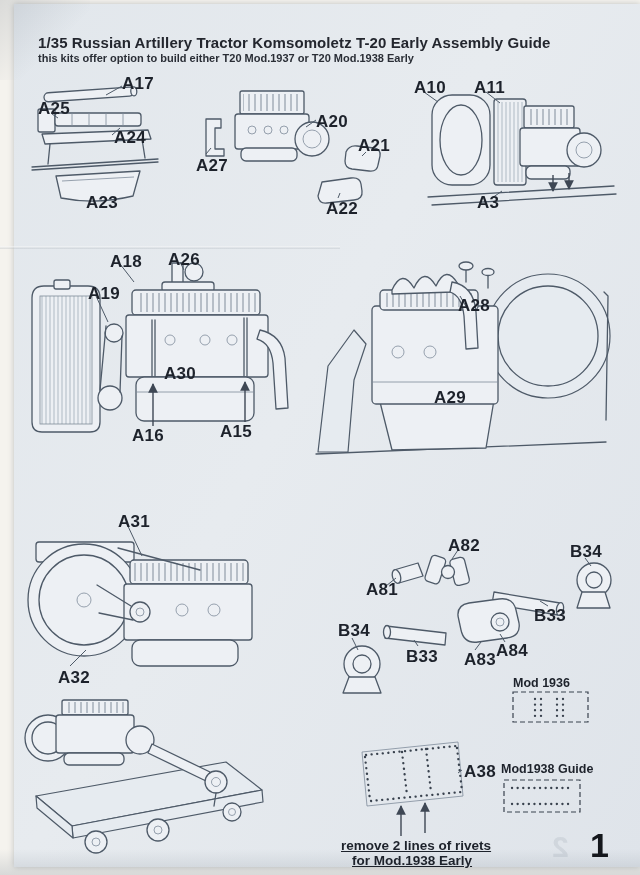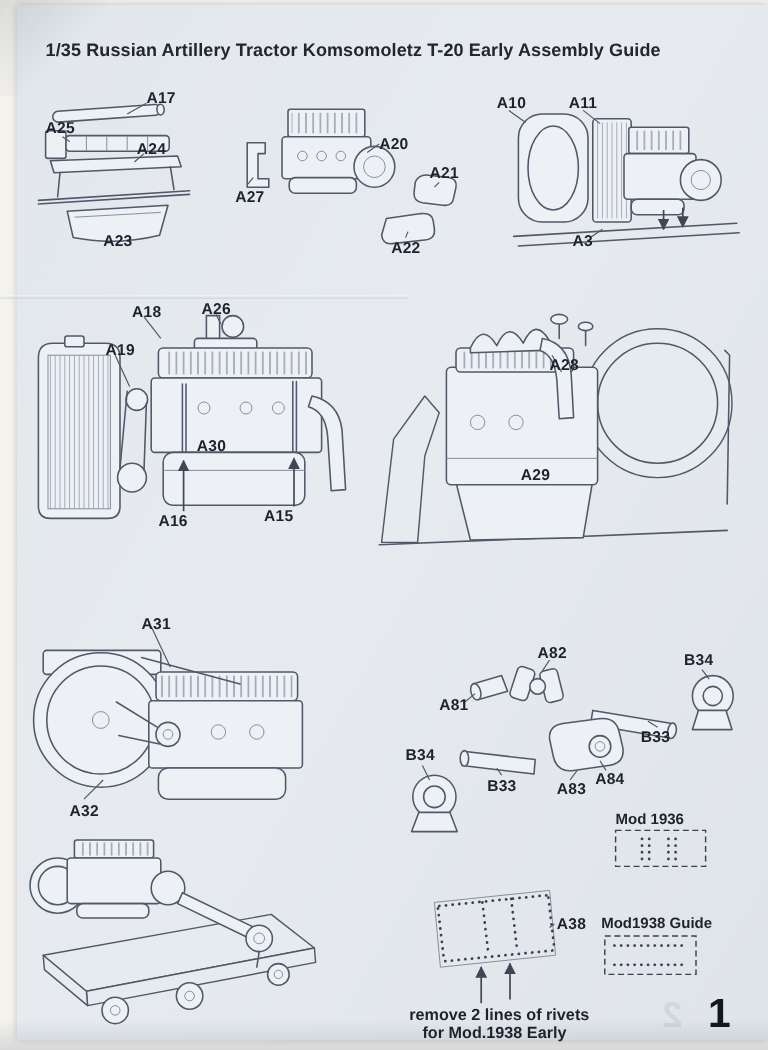--- a/index.html
+++ b/index.html
@@ -19,23 +19,23 @@
   .fl{fill:#edf0f4;stroke:#4e5a68;stroke-width:1.3;stroke-linejoin:round}
   .fl2{fill:#e6ebf0;stroke:#4e5a68;stroke-width:1.2;stroke-linejoin:round}
   .thin{fill:none;stroke:#7f8c9a;stroke-width:.8}
   .dash{fill:none;stroke:#39424e;stroke-width:1.2;stroke-dasharray:5 3}
   .dots{fill:none;stroke:#39424e;stroke-width:2.3;stroke-dasharray:0.1 5.5;stroke-linecap:round}
   .ldr{fill:none;stroke:#4e5a68;stroke-width:1}
   .arr{fill:none;stroke:#3e4754;stroke-width:1.4}
   .txt{position:absolute;color:#1d222b;white-space:nowrap;}
   .title{left:38px;top:34px;font-size:15px;font-weight:bold;color:#23262e;letter-spacing:.1px;}
   .subtitle{left:38px;top:52px;font-size:11px;font-weight:bold;color:#2a2e36;}
-  .pl{font-weight:bold;font-size:13px;letter-spacing:.2px;}
+  .pl{font-weight:bold;font-size:17px;letter-spacing:.2px;}
   .mod{font-weight:bold;font-size:12.5px;}
-  .note{font-weight:bold;font-size:13.5px;}
+  .note{font-weight:bold;font-size:13.5px;text-decoration:underline;}
   .pageno{font-weight:bold;font-size:34px;color:#14171c;}
   .bleed{position:absolute;left:552px;top:830px;font-weight:bold;font-size:30px;
          color:#4a5a6a;opacity:.10;transform:scaleX(-1);}
 </style>
 </head>
 <body>
 
 <div id="page">
   <div id="paper"></div>
   <div class="crease-tl"></div>
@@ -247,24 +247,25 @@
       <path class="ldr" d="M462 770 L458 773"></path>
       <rect class="dash" x="504" y="780" width="76" height="32"></rect>
       <path class="dots" d="M512 788 H572"></path>
       <path class="dots" d="M512 804 H572"></path>
       <line class="arr" x1="401" y1="836" x2="401" y2="806" marker-end="url(#arrow)"></line>
       <line class="arr" x1="425" y1="833" x2="425" y2="803" marker-end="url(#arrow)"></line>
     </g>
   </svg>
 
   <div class="txt title">1/35 Russian Artillery Tractor Komsomoletz T-20 Early Assembly Guide</div>
+  <div class="txt subtitle">this kits offer option to build either T20 Mod.1937 or  T20 Mod.1938 Early</div>
 
   <div class="txt pl" style="left:122px;top:74px">A17</div>
   <div class="txt pl" style="left:38px;top:99px">A25</div>
-  <div class="txt pl" style="left:114px;top:116px">A24</div>
+  <div class="txt pl" style="left:114px;top:128px">A24</div>
   <div class="txt pl" style="left:86px;top:193px">A23</div>
   <div class="txt pl" style="left:196px;top:156px">A27</div>
   <div class="txt pl" style="left:316px;top:112px">A20</div>
   <div class="txt pl" style="left:358px;top:136px">A21</div>
   <div class="txt pl" style="left:326px;top:199px">A22</div>
   <div class="txt pl" style="left:414px;top:78px">A10</div>
   <div class="txt pl" style="left:474px;top:78px">A11</div>
   <div class="txt pl" style="left:477px;top:193px">A3</div>
   <div class="txt pl" style="left:110px;top:252px">A18</div>
   <div class="txt pl" style="left:168px;top:250px">A26</div>

